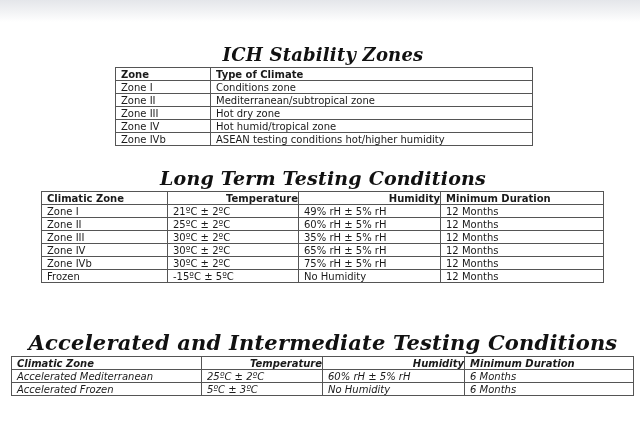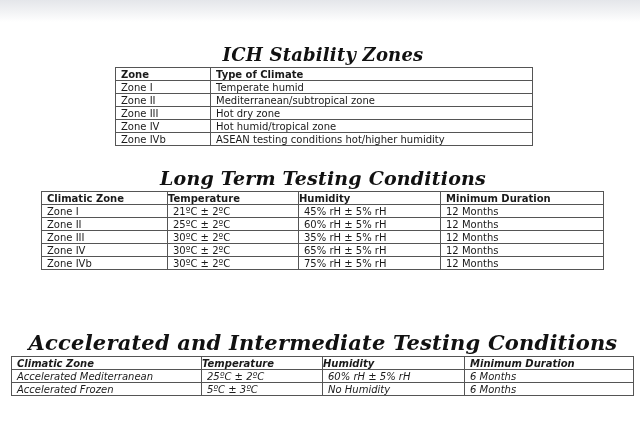--- a/index.html
+++ b/index.html
@@ -24,21 +24,21 @@
   table {
     position: absolute; border-collapse: collapse; table-layout: fixed;
     font-size: 10px; line-height: 11px;
   }
   td, th {
     border: 1px solid #555; padding: 0 0 0 5px; height: 12px;
     text-align: left; white-space: nowrap; overflow: hidden; font-weight: normal;
     color: #1a1a1a;
   }
   th { font-weight: bold; }
-  th.c { text-align: left; padding-left: 0; }
+  th.c { text-align: right; padding-left: 0; }
   table { border: 1.5px solid #555; }
   #tbl1 { left: 115px; top: 67px; width: 418px; }
   #tbl2 { left: 41px; top: 191px; width: 563px; }
   #tbl3 { left: 11px; top: 356px; width: 623px; }
   #tbl3 td, #tbl3 th { font-style: italic; }
 </style>
 </head>
 <body>
 
 <div class="topfade"></div>
@@ -49,21 +49,21 @@
       <col style="width:95px">
       <col>
     </colgroup>
   <tbody>
       <tr>
     <th>Zone</th>
     <th>Type of Climate</th>
   </tr>
   <tr>
     <td>Zone I</td>
-    <td>Temperate humid</td>
+    <td>Conditions zone</td>
   </tr>
   <tr>
     <td>Zone II</td>
     <td>Mediterranean/subtropical zone</td>
   </tr>
   <tr>
     <td>Zone III</td>
     <td>Hot dry zone</td>
   </tr>
   <tr>
@@ -88,21 +88,21 @@
   <tbody>
       <tr>
     <th>Climatic Zone</th>
     <th class="c">Temperature</th>
     <th class="c">Humidity</th>
     <th>Minimum Duration</th>
   </tr>
   <tr>
     <td>Zone I</td>
     <td>21ºC ± 2ºC</td>
-    <td>45% rH ± 5% rH</td>
+    <td>49% rH ± 5% rH</td>
     <td>12 Months</td>
   </tr>
   <tr>
     <td>Zone II</td>
     <td>25ºC ± 2ºC</td>
     <td>60% rH ± 5% rH</td>
     <td>12 Months</td>
   </tr>
   <tr>
     <td>Zone III</td>
@@ -113,20 +113,26 @@
   <tr>
     <td>Zone IV</td>
     <td>30ºC ± 2ºC</td>
     <td>65% rH ± 5% rH</td>
     <td>12 Months</td>
   </tr>
   <tr>
     <td>Zone IVb</td>
     <td>30ºC ± 2ºC</td>
     <td>75% rH ± 5% rH</td>
+    <td>12 Months</td>
+  </tr>
+  <tr>
+    <td>Frozen</td>
+    <td>-15ºC ± 5ºC</td>
+    <td>No Humidity</td>
     <td>12 Months</td>
   </tr>
 </tbody>
   </table>
 
 <div class="title" id="t3">Accelerated and Intermediate Testing Conditions</div>
 <table id="tbl3">
   <colgroup>
       <col style="width:190px">
       <col style="width:121px">

